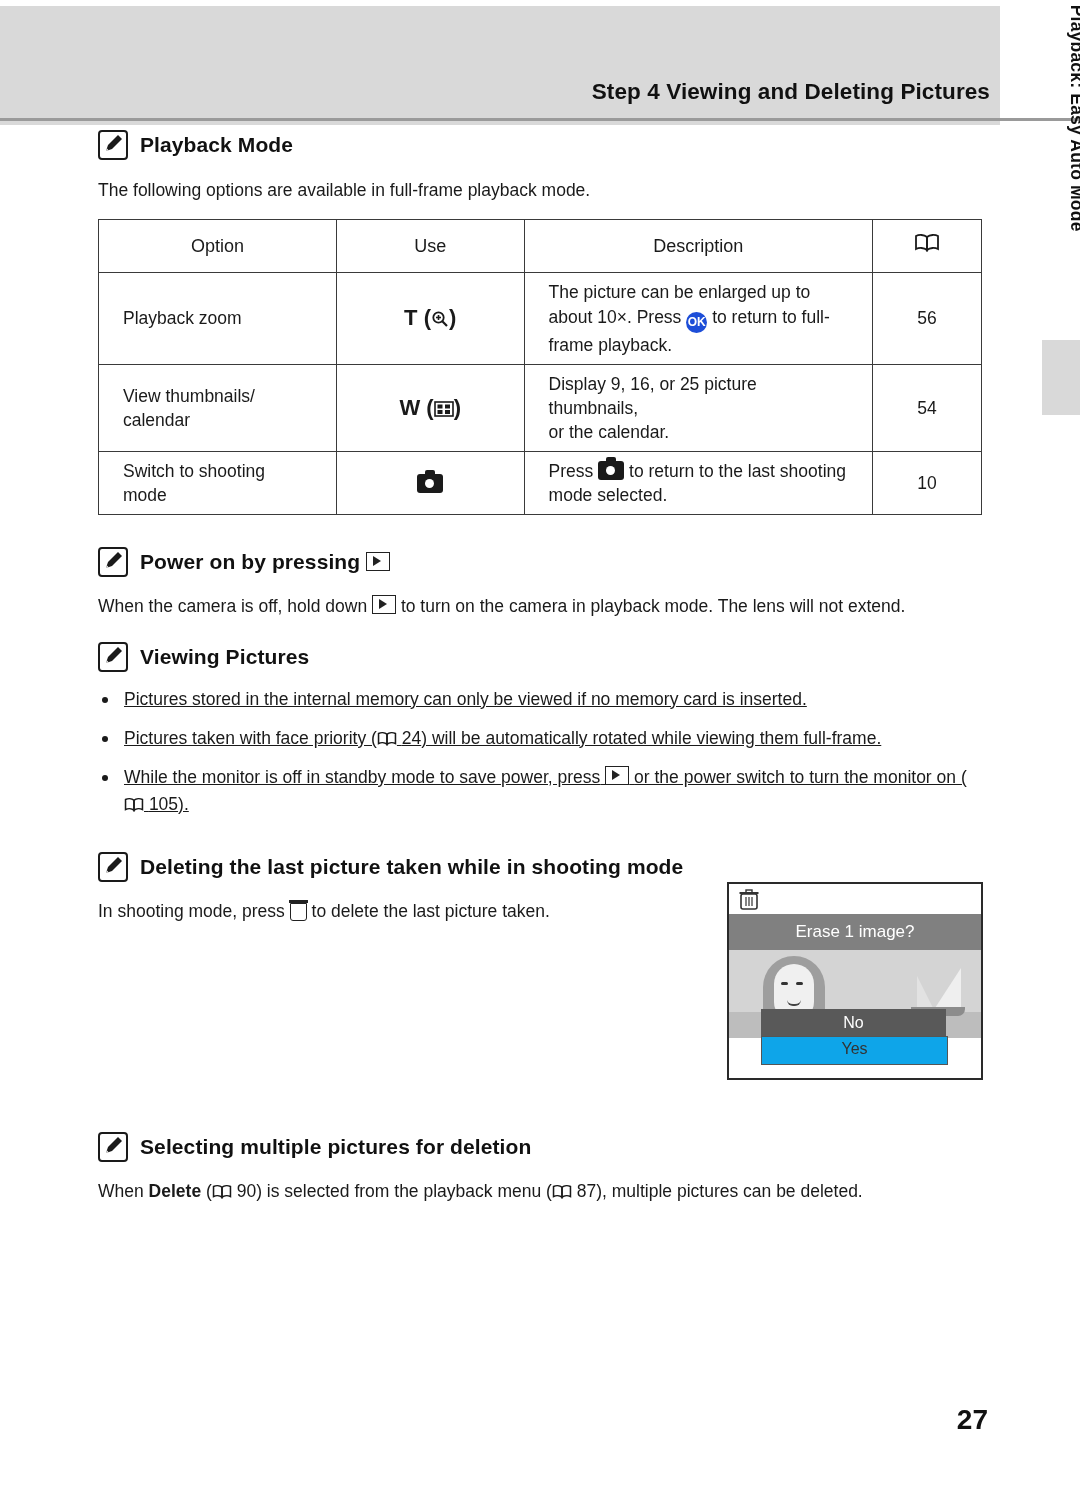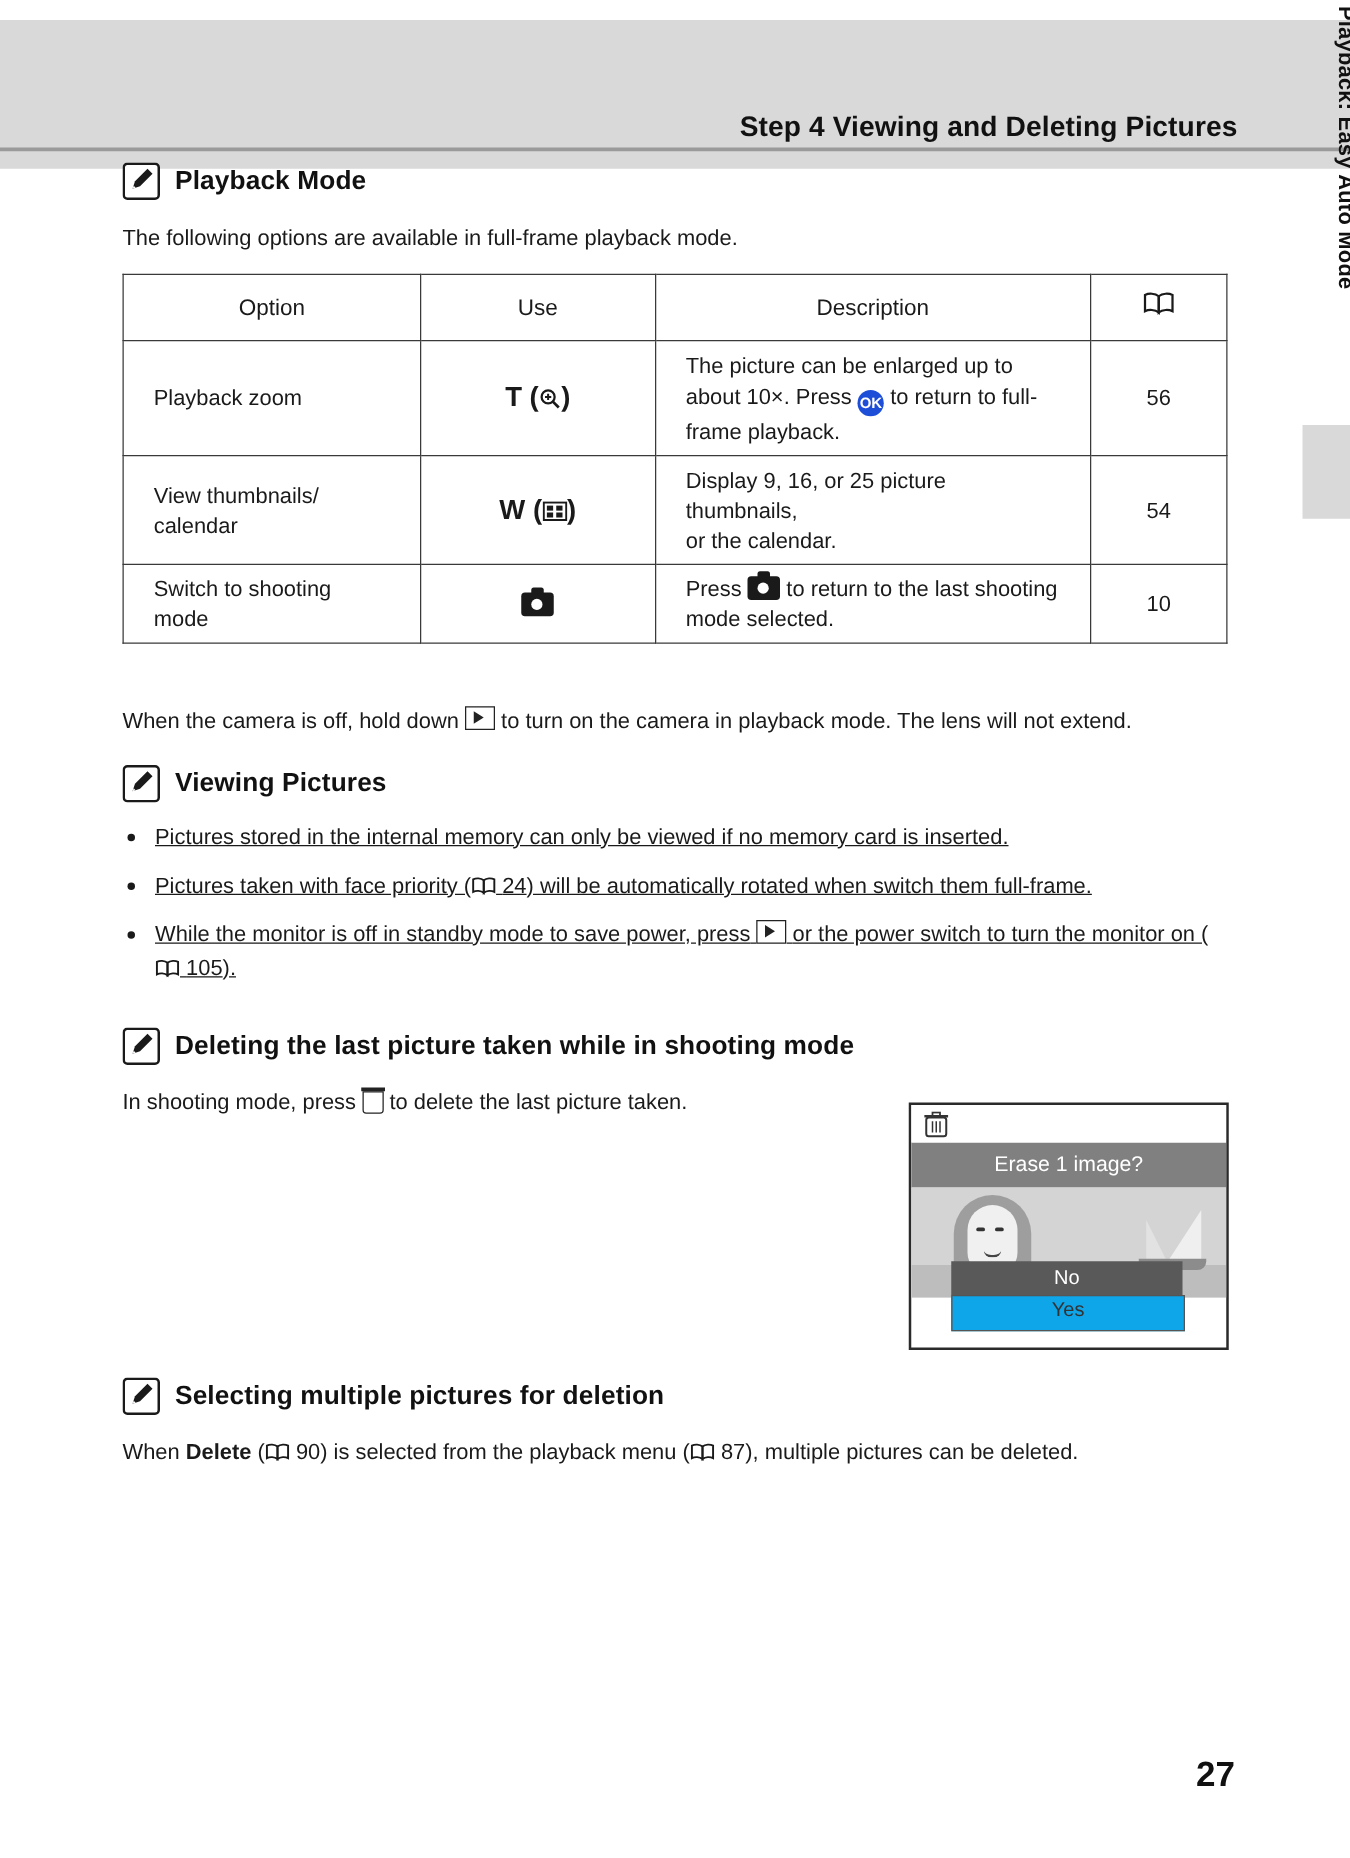--- a/index.html
+++ b/index.html
@@ -8,21 +8,21 @@
     background:#ffffff;
     font-family:"Liberation Sans", sans-serif;
     color:#1a1a1a;
     position:relative;
     overflow:hidden;
   }
   .page{position:relative;width:1080px;height:1486px;}
 
   
   .topband{
-    position:absolute;left:0;top:16px;width:1080px;height:119px;
+    position:absolute;left:0;top:6px;width:1000px;height:119px;
     background:#d9d9d9;
   }
   .topband-title{
     position:absolute;left:0;top:73px;width:990px;
     text-align:right;
     font-size:22.5px;font-weight:bold;color:#111;
     letter-spacing:.1px;
   }
   .topband-rule{
     position:absolute;left:0;top:118px;width:1080px;height:3px;background:#9a9a9a;
@@ -263,45 +263,58 @@
             <span>to return to the last shooting</span><br>
             <span>mode selected.</span>
           </td>
           <td class="c-pg">10</td>
         </tr>
       </tbody>
     </table>
 
     <div class="gap"></div>
 
-    <p class="body">
-      <span>When the camera is off, hold down</span>
-      <span class="playglyph"></span>
-      <span>to turn on the camera in playback mode. The lens will not extend.</span>
-    </p>
-
-    <div class="gap-s"></div>
-
     <div class="sec">
       <span class="pencil">
         <svg width="30" height="30" viewBox="0 0 30 30">
           <rect x="1" y="1" width="28" height="28" rx="3" fill="#ffffff" stroke="#1a1a1a" stroke-width="2"></rect>
           <path d="M8 21 L10 15 L20 5 L24 9 L14 19 Z" fill="#1a1a1a"></path>
           <path d="M8 21 L10.5 20.2 L9 18.6 Z" fill="#ffffff"></path>
         </svg>
       </span>
+      <h3>
+        <span>Power on by pressing</span>
+        <span class="playglyph"></span>
+      </h3>
+    </div>
+    <p class="body">
+      <span>When the camera is off, hold down</span>
+      <span class="playglyph"></span>
+      <span>to turn on the camera in playback mode. The lens will not extend.</span>
+    </p>
+
+    <div class="gap-s"></div>
+
+    <div class="sec">
+      <span class="pencil">
+        <svg width="30" height="30" viewBox="0 0 30 30">
+          <rect x="1" y="1" width="28" height="28" rx="3" fill="#ffffff" stroke="#1a1a1a" stroke-width="2"></rect>
+          <path d="M8 21 L10 15 L20 5 L24 9 L14 19 Z" fill="#1a1a1a"></path>
+          <path d="M8 21 L10.5 20.2 L9 18.6 Z" fill="#ffffff"></path>
+        </svg>
+      </span>
       <h3>Viewing Pictures</h3>
     </div>
     <ul class="bul">
       <li>Pictures stored in the internal memory can only be viewed if no memory card is inserted.</li>
       <li>
         <span>Pictures taken with face priority (</span><span><svg width="20" height="15" viewBox="0 0 26 19" style="vertical-align:-2px">
               <path d="M13 4 C10 1.5 5 1.5 2 3 L2 16 C5 14.5 10 14.5 13 17 Z" fill="none" stroke="#1a1a1a" stroke-width="2"></path>
               <path d="M13 4 C16 1.5 21 1.5 24 3 L24 16 C21 14.5 16 14.5 13 17 Z" fill="none" stroke="#1a1a1a" stroke-width="2"></path>
-            </svg></span> <span>24</span><span>) will be automatically rotated when switch them full-frame.</span>
+            </svg></span> <span>24</span><span>) will be automatically rotated while viewing them full-frame.</span>
       </li>
       <li>
         <span>While the monitor is off in standby mode to save power, press</span>
         <span class="playglyph"></span>
         <span>or the power switch to turn the monitor on (</span><span><svg width="20" height="15" viewBox="0 0 26 19" style="vertical-align:-2px">
               <path d="M13 4 C10 1.5 5 1.5 2 3 L2 16 C5 14.5 10 14.5 13 17 Z" fill="none" stroke="#1a1a1a" stroke-width="2"></path>
               <path d="M13 4 C16 1.5 21 1.5 24 3 L24 16 C21 14.5 16 14.5 13 17 Z" fill="none" stroke="#1a1a1a" stroke-width="2"></path>
             </svg></span> <span>105</span><span>).</span>
       </li>
     </ul>

